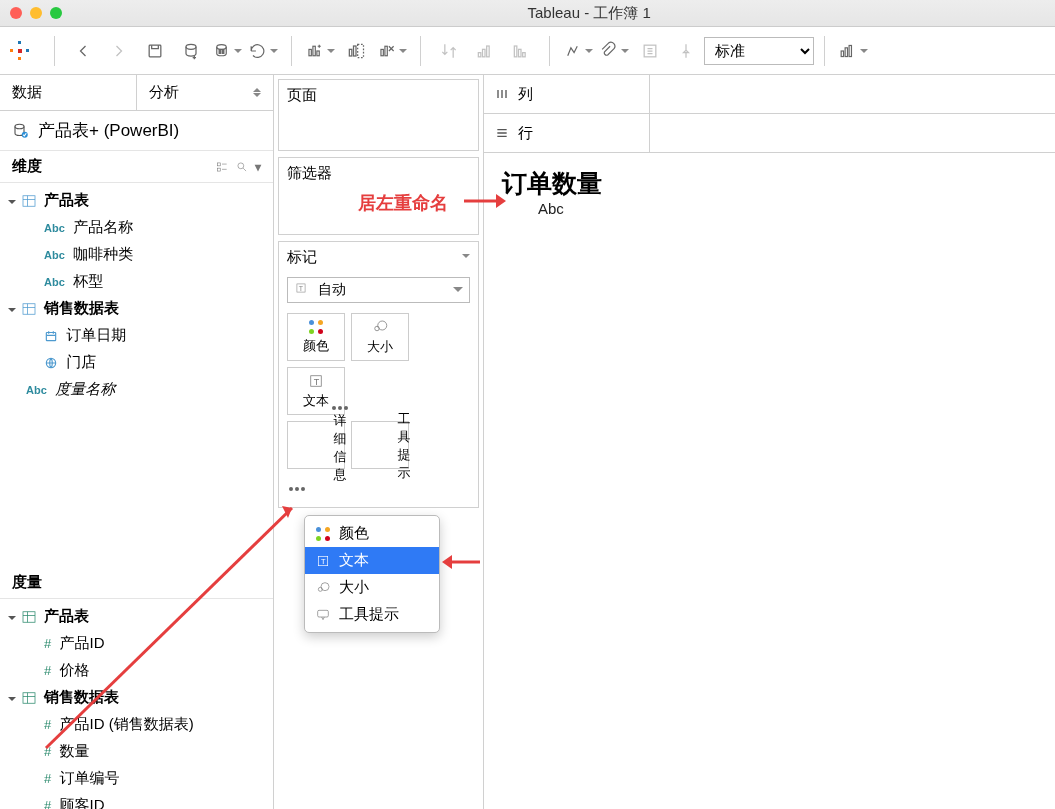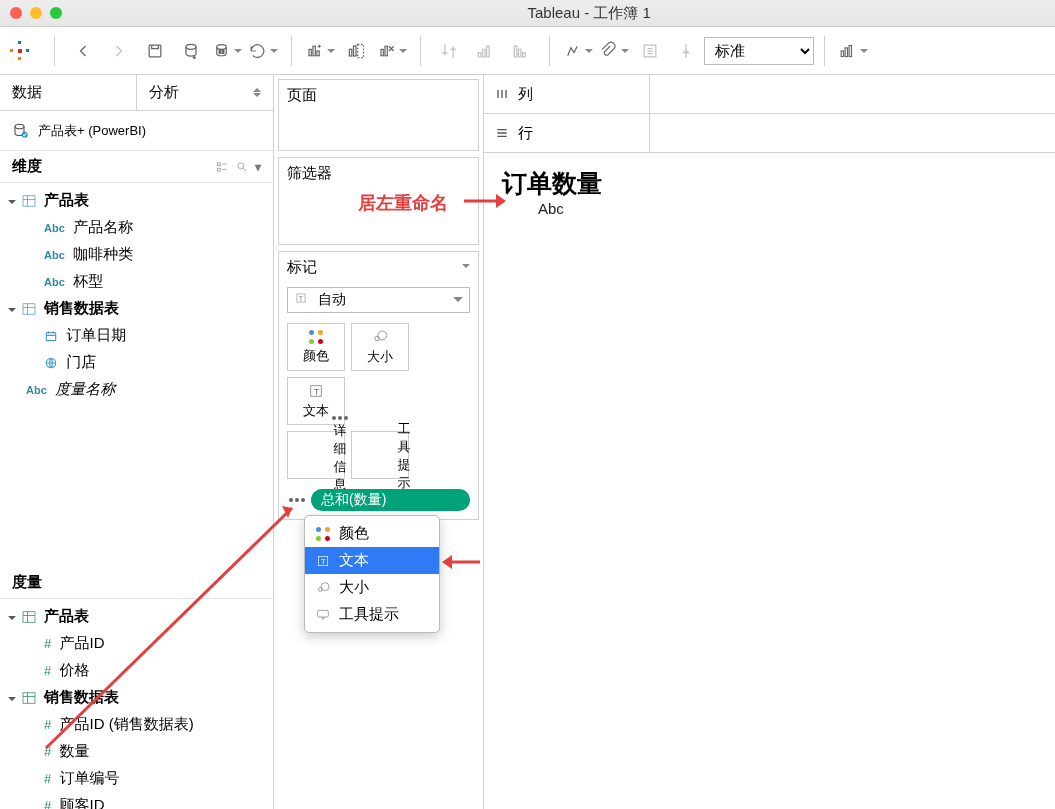--- a/index.html
+++ b/index.html
@@ -28,21 +28,21 @@
 .fit-select { width:110px; height:28px; border:1px solid #bbb; font-size:15px; padding:2px 6px; background:#fff;}
 
 
 .sidebar { position:absolute; top:75px; left:0; width:274px; bottom:0; border-right:1px solid #d0d0d0;}
 .tabs { display:flex; height:36px; border-bottom:1px solid #d0d0d0; }
 .tab { flex:1; display:flex; align-items:center; padding:0 12px; font-size:15px; }
 .tab:first-child { border-right:1px solid #d0d0d0; }
 .tab .caret-v { margin-left:auto; display:flex; flex-direction:column; gap:1px;}
 .tab .caret-v::before { content:""; border:4px solid transparent; border-bottom-color:#888;}
 .tab .caret-v::after { content:""; border:4px solid transparent; border-top-color:#888;}
-.ds-row { height:40px; display:flex; align-items:center; padding:0 12px; font-size:13px; border-bottom:1px solid #e5e5e5;}
+.ds-row { height:40px; display:flex; align-items:center; padding:0 12px; font-size:17px; border-bottom:1px solid #e5e5e5;}
 .ds-row svg { width:18px; height:18px; margin-right:8px; }
 
 .section-head { height:32px; display:flex; align-items:center; padding:0 12px; font-size:15px; font-weight:600; border-bottom:1px solid #e5e5e5;}
 .section-head .tools { margin-left:auto; display:flex; gap:6px; color:#777; font-size:12px;}
 .tools svg { width:14px; height:14px; stroke:#777; fill:none;}
 
 .tree { padding:4px 0; font-size:15px; }
 .tree-row { display:flex; align-items:center; height:27px; padding:0 8px;}
 .tree-row .arrow { width:12px; color:#555; }
 .tree-row .arrow.down::before { content:""; display:inline-block; border:4px solid transparent; border-top-color:#555; position:relative; top:2px;}
@@ -53,21 +53,21 @@
 .tree-row .ital { font-style:italic; }
 .abc { color:#2e8b9e; font-size:11px; font-weight:bold;}
 .hash { color:#2b8a6d; font-size:13px; }
 
 .measures-head { margin-top:160px; }
 
 
 .shelves { position:absolute; left:274px; top:75px; width:210px; bottom:0; border-right:1px solid #d0d0d0; padding:4px;}
 .shelf-card { border:1px solid #d0d0d0; margin-bottom:6px; padding:6px 8px; font-size:15px;}
 .shelf-card.pages { height:72px; }
-.shelf-card.filters { height:88px; }
+.shelf-card.filters { height:78px; }
 .marks-card { border:1px solid #d0d0d0; }
 .marks-head { padding:6px 8px; font-size:15px; display:flex; align-items:center; justify-content:space-between;}
 .marks-head::after { content:""; border:4px solid transparent; border-top-color:#888;}
 .mark-type { margin:4px 8px; height:26px; border:1px solid #bbb; display:flex; align-items:center; padding:0 6px; font-size:14px; justify-content:space-between;}
 .mark-type .left { display:flex; align-items:flex-start; gap:10px;}
 .mark-type::after { content:""; border:5px solid transparent; border-top-color:#888; position:relative; top:2px;}
 .mark-btns { display:flex; gap:6px; padding:6px 8px; flex-wrap:wrap;}
 .mark-btn { width:58px; height:48px; border:1px solid #ccc; display:flex; flex-direction:column; align-items:center; justify-content:center; font-size:13px; gap:2px;}
 .mark-btn svg { width:18px; height:18px; }
 .detail-row { display:flex; gap:6px; padding:0 8px 6px;}
@@ -397,23 +397,20 @@
       </div>
     </div>
     <div class="pill-row">
       <div class="pill-detail-icon">
           <div class="dots3">
             <span></span>
             <span></span>
             <span></span>
           </div>
         </div>
-      <div class="pill">
-          <span>总和(数量)</span>
-        </div>
     </div>
   </div>
 </div>
 
 <div class="dropdown">
   <div class="dd-item">
       <div class="dots4">
         <span class="a"></span>
         <span class="b"></span>
         <span class="c"></span>

